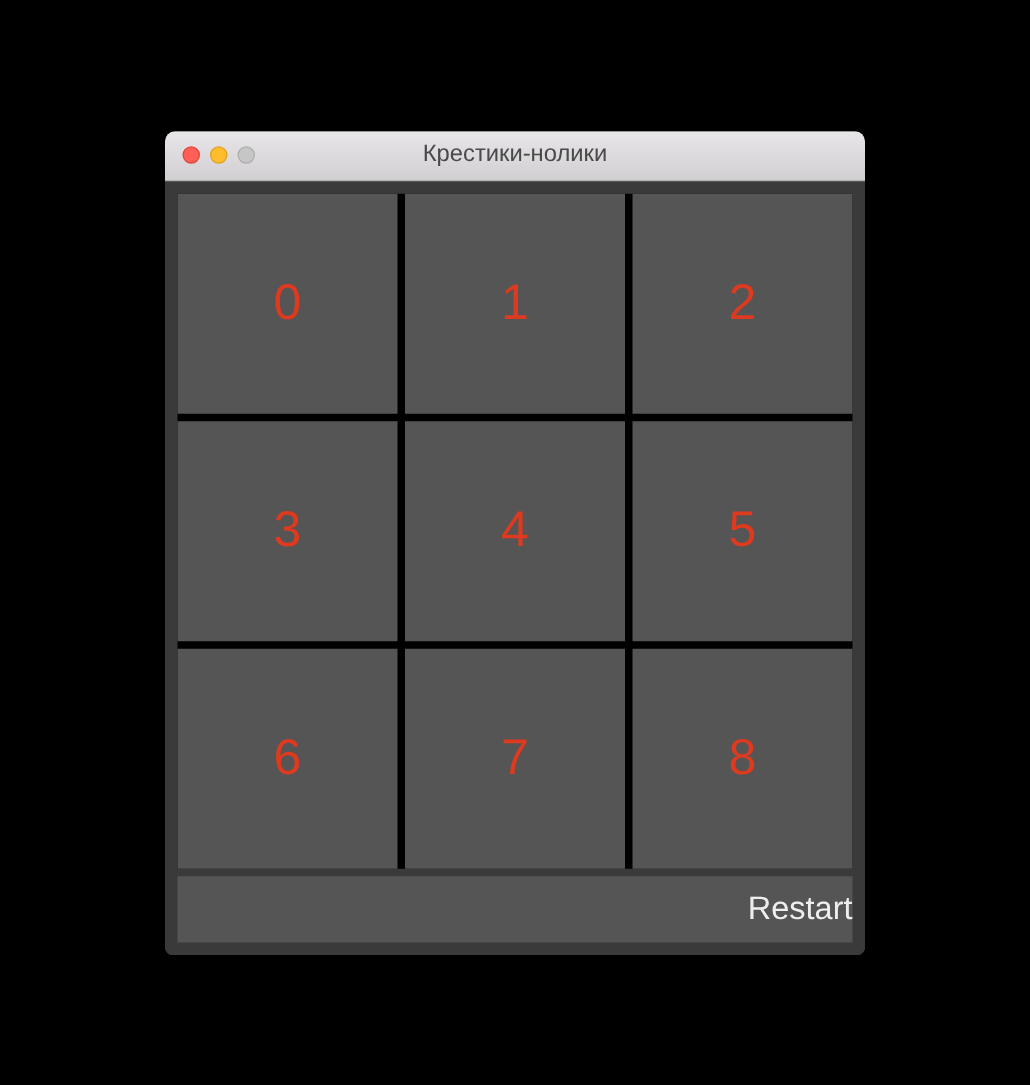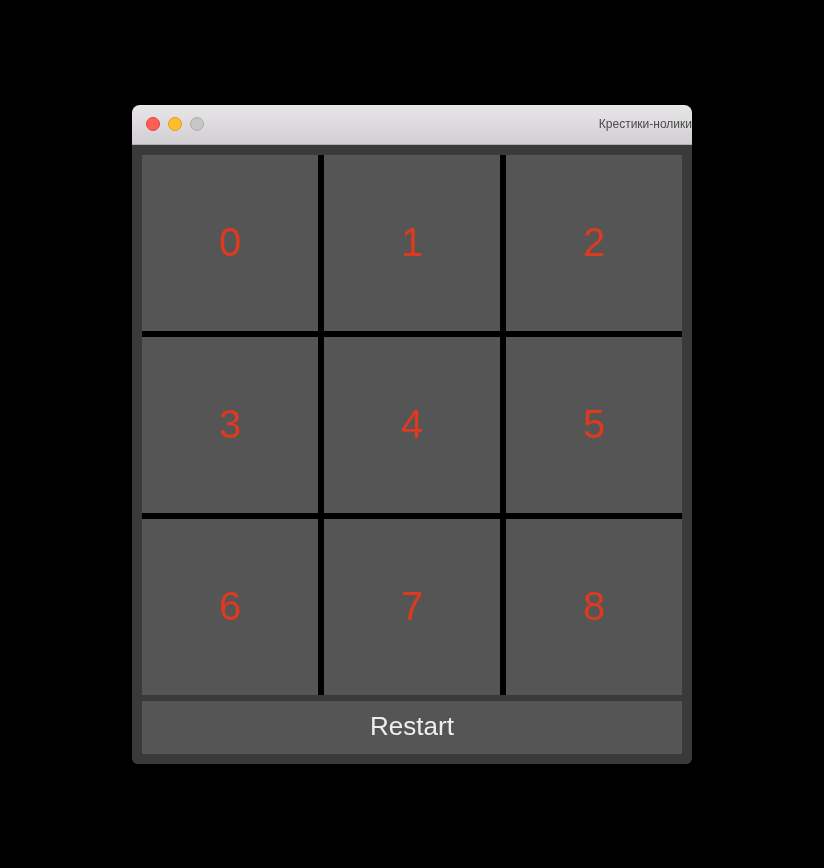--- a/index.html
+++ b/index.html
@@ -41,22 +41,22 @@
       height: 14px;
       border-radius: 50%;
     }
     .light.close { background: #ff5f57; border: 0.5px solid #e24238; }
     .light.minimize { background: #ffbd2e; border: 0.5px solid #e0a020; }
     .light.zoom { background: #c6c6c6; border: 0.5px solid #adadad; }
     .title {
       position: absolute;
       left: 0;
       right: 0;
-      text-align: right;
-      font-size: 12px;
+      text-align: center;
+      font-size: 19px;
       color: #4a4a4a;
       font-weight: 400;
       pointer-events: none;
     }
     .content {
       background: #3a3a3a;
       padding: 10px;
     }
     .grid {
       display: grid;
@@ -75,21 +75,21 @@
       color: #dd3a1f;
       cursor: pointer;
       user-select: none;
       font-weight: 400;
     }
     .restart {
       margin-top: 6px;
       background: #555555;
       color: #eeeeee;
       font-size: 26px;
-      text-align: center;
+      text-align: right;
       padding: 10px 0 12px 0;
       cursor: pointer;
       user-select: none;
       font-weight: 400;
     }
   </style>
 </head>
 <body>
 
 <div class="window">

